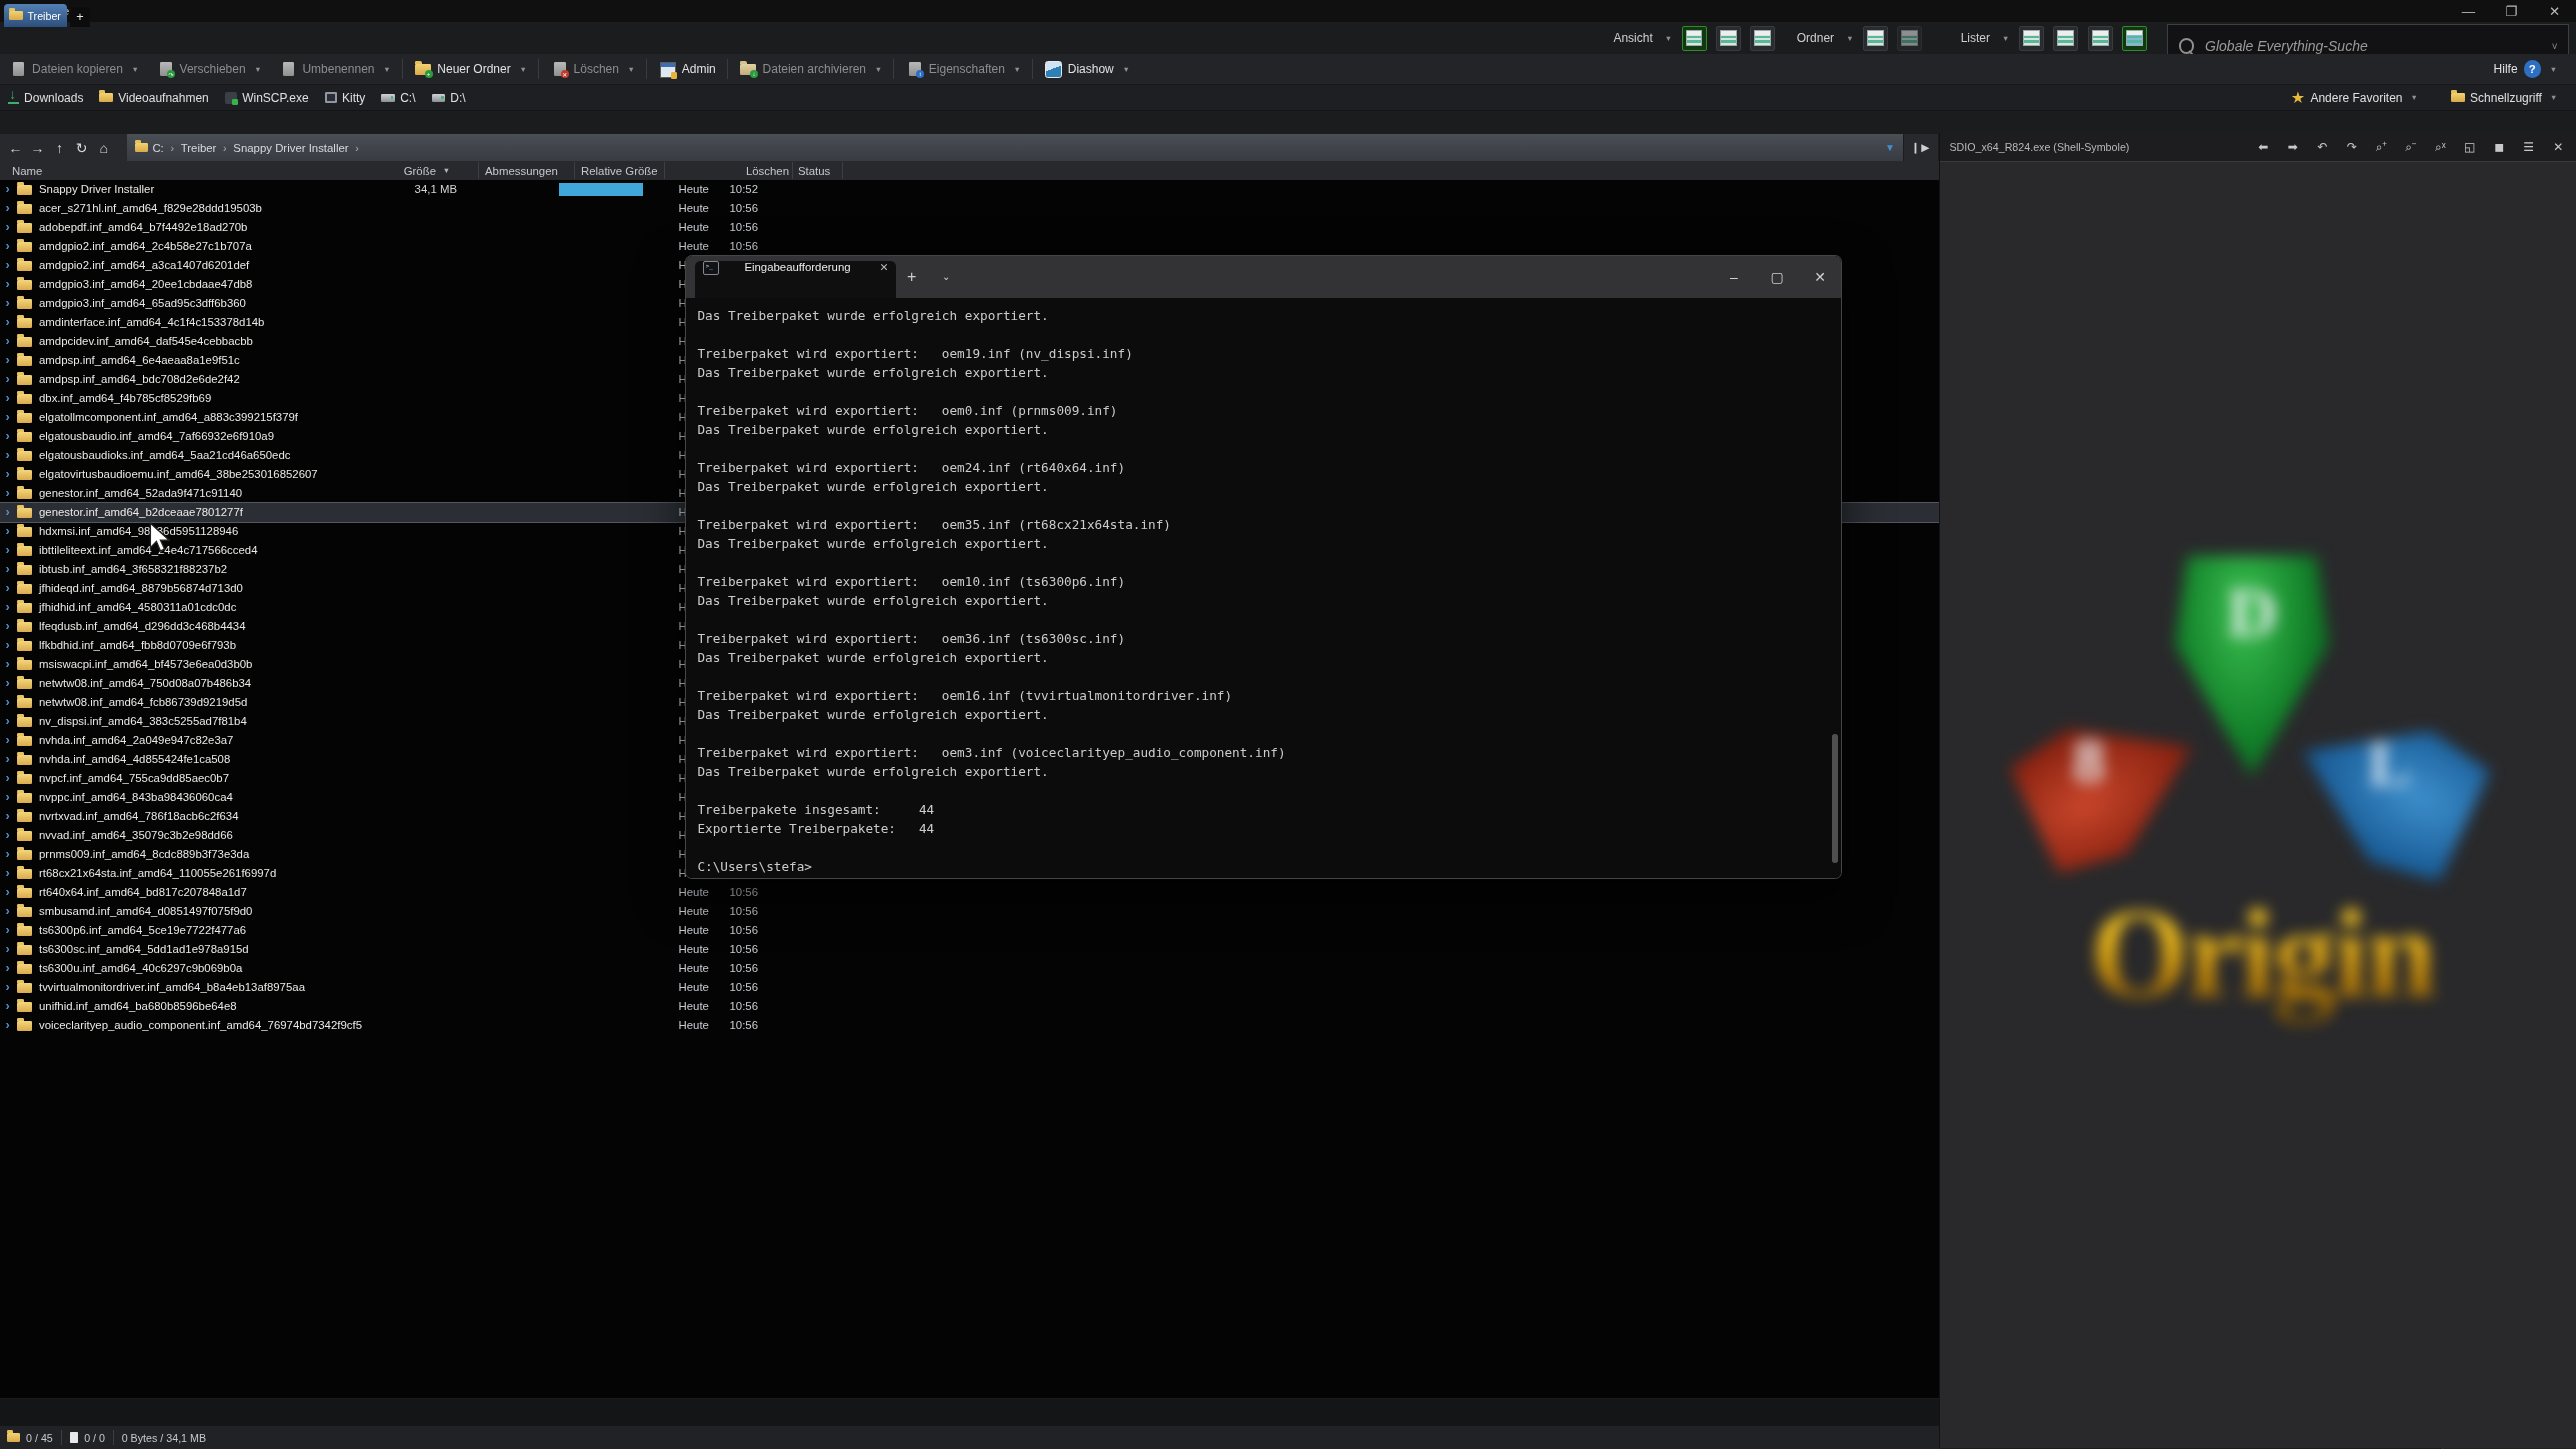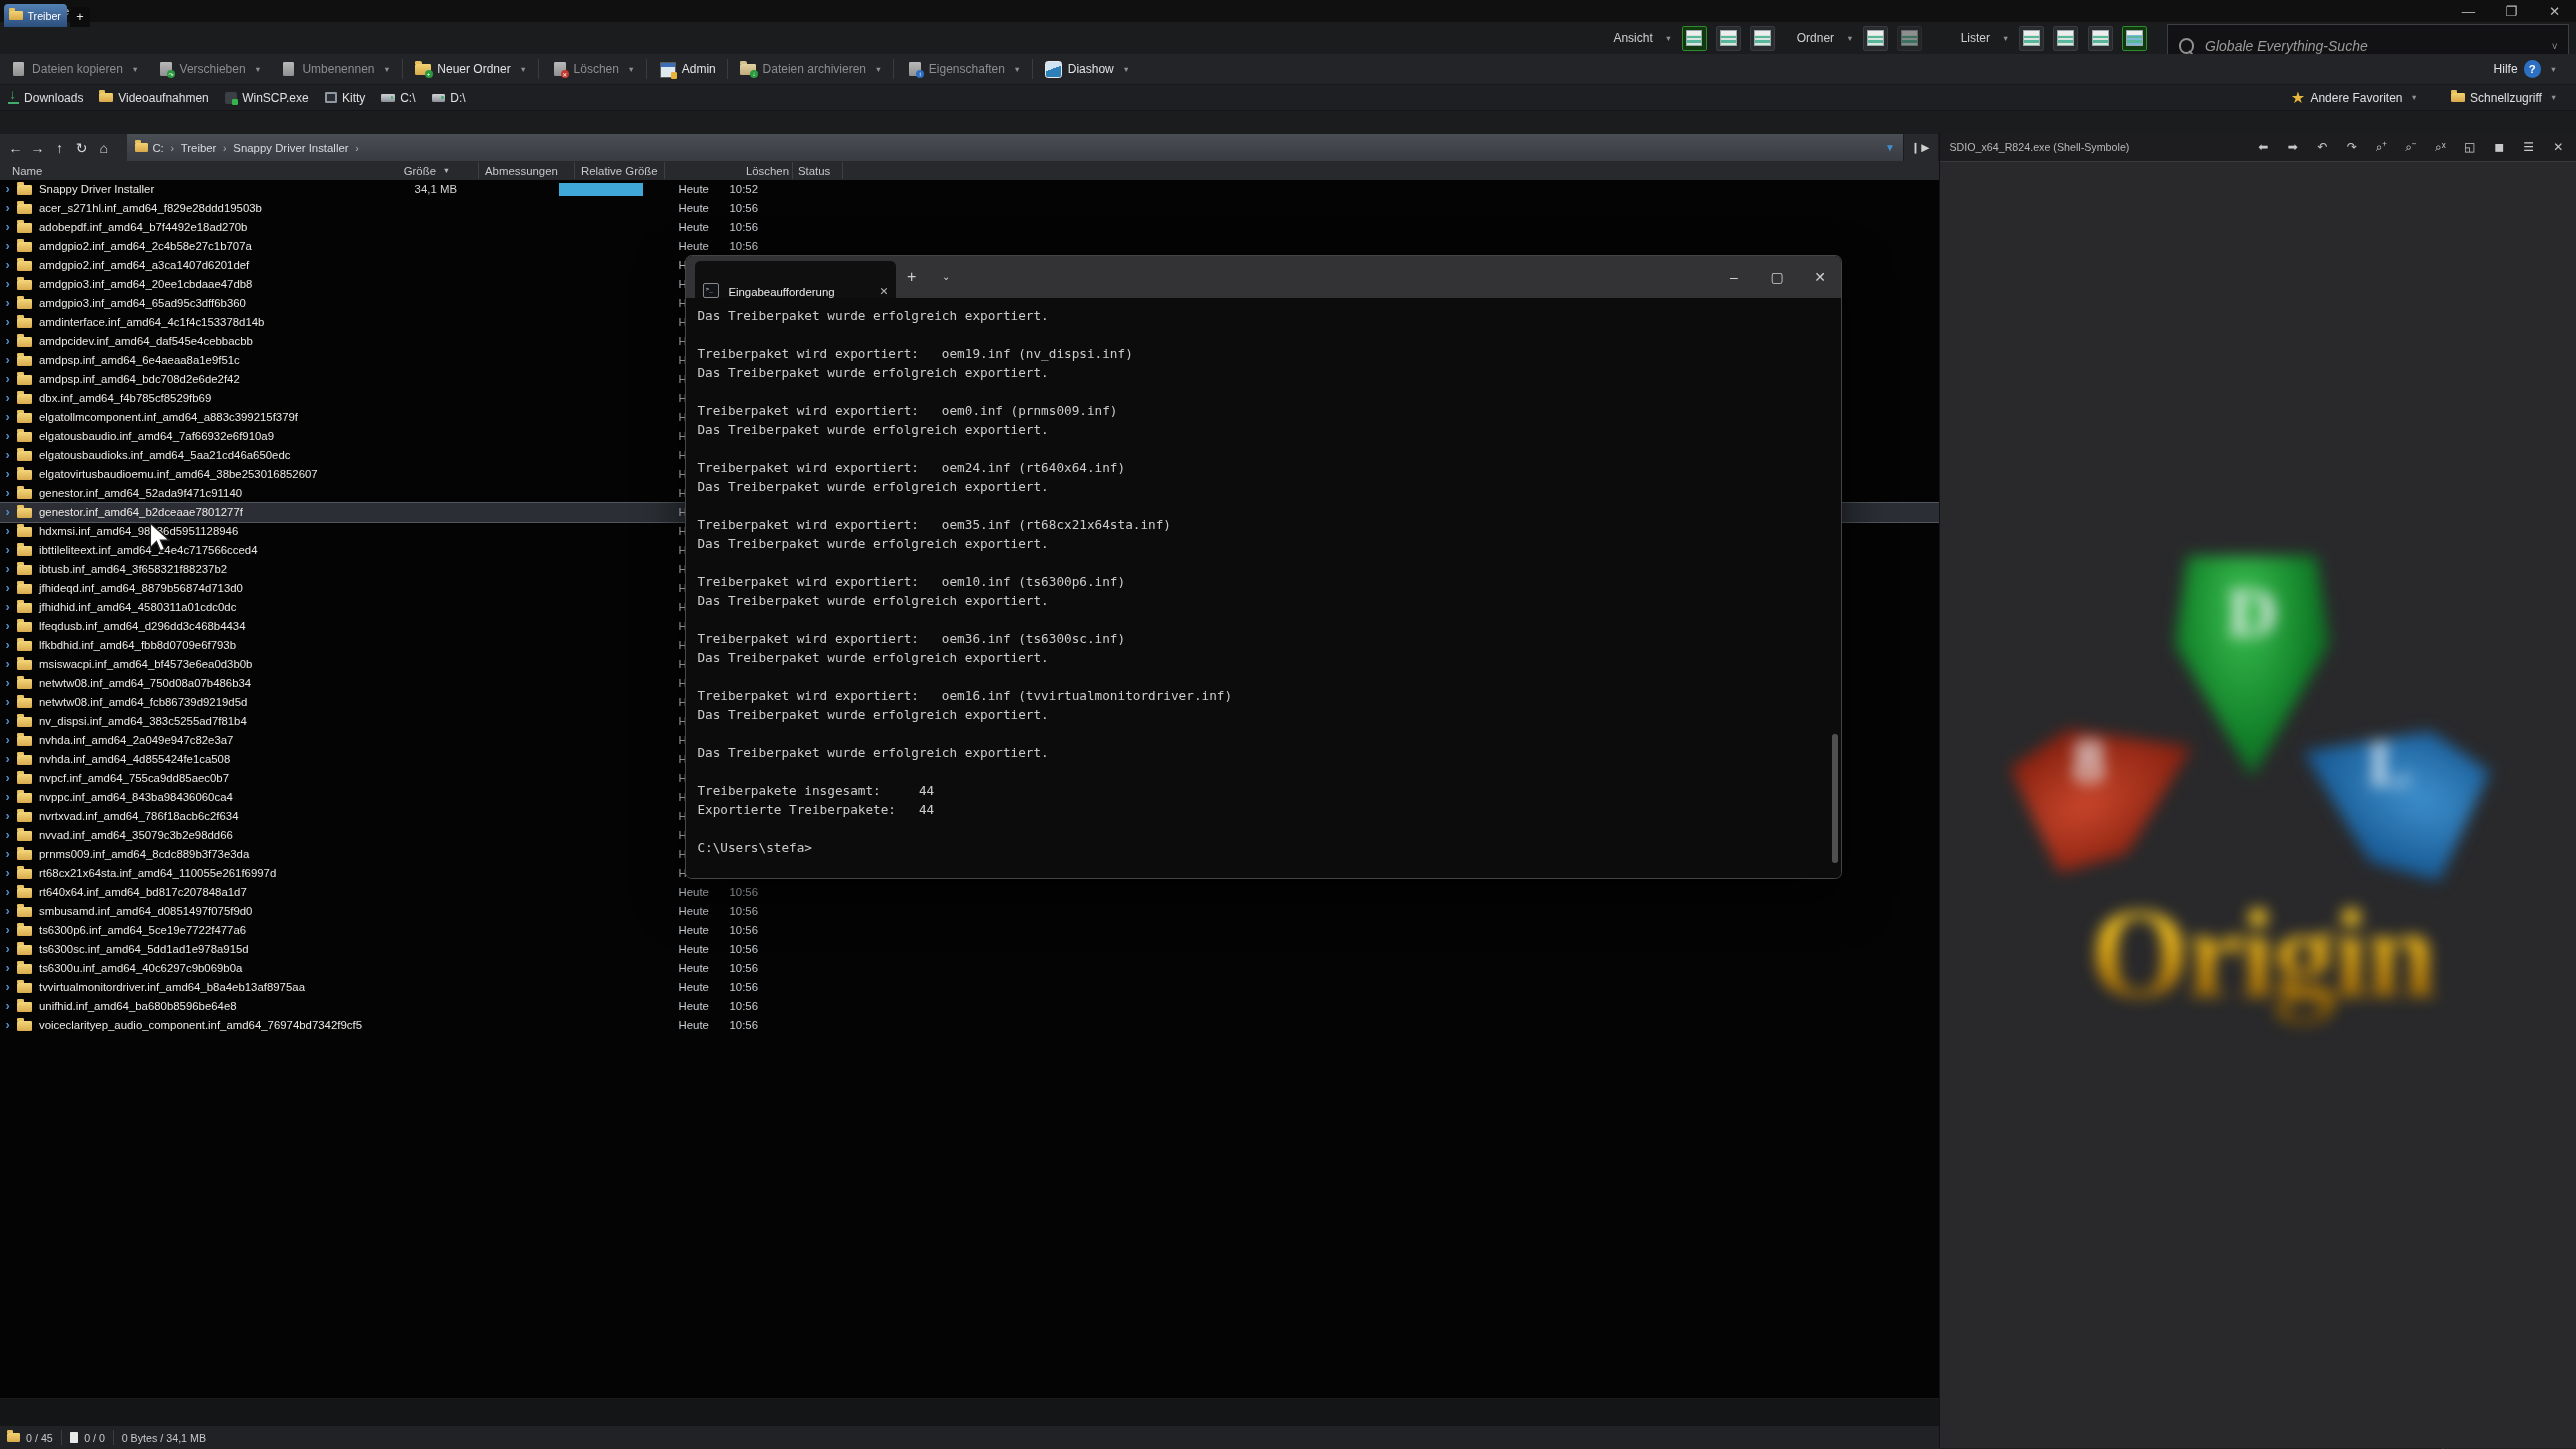--- a/index.html
+++ b/index.html
@@ -118,21 +118,21 @@
   .pent.blue{left:332px;top:191px;width:144px;height:178px;transform:rotate(115deg);background:radial-gradient(ellipse at 45% 30%,#3c8ecb,#1b5f9a 60%,#0e3a66 95%);}
   .pletter{position:absolute;color:#e9edf0;font-weight:bold;font-family:"Liberation Serif",serif;}
   .pl-d{left:247px;top:64px;font-size:70px;}
   .pl-8{left:93px;top:215px;font-size:64px;}
   .pl-l{left:388px;top:218px;font-size:64px;color:#dfeaf4;}
   .origin-text{position:absolute;left:0px;top:372px;width:564px;text-align:center;font-family:"Liberation Serif",serif;font-weight:bold;font-size:127px;background:linear-gradient(#f7c520 30%,#b87e08 70%,#6e4a03);-webkit-background-clip:text;background-clip:text;color:transparent;letter-spacing:-2.7px;}
 
   
   .terminal{left:685px;top:255px;width:1157px;height:624px;background:#0c0c0c;border:0.7px solid #454545;border-radius:6.7px;box-shadow:0 17.4px 47px rgba(0,0,0,.7);box-sizing:border-box;z-index:10;}
   .ttitlebar{position:absolute;left:0;top:0;right:0;height:42px;background:#333336;border-radius:6px 6px 0 0;}
-  .ttab{position:absolute;left:9.4px;top:4.7px;width:201px;height:37px;background:#0f0f10;border-radius:5.4px 5.4px 0 0;display:flex;align-items:flex-end;padding:0 8px;box-sizing:border-box;gap:9px;}
+  .ttab{position:absolute;left:9.4px;top:4.7px;width:201px;height:37px;background:#0f0f10;border-radius:5.4px 5.4px 0 0;display:flex;align-items:flex-start;padding:0 8px;box-sizing:border-box;gap:25px;}
   .cmd-ic{width:14px;height:12.7px;background:#101418;border:0.7px solid #888;border-radius:2px;position:relative;flex:none;}
   .cmd-ic::before{content:'>_';position:absolute;left:1.3px;top:0.7px;font-size:6px;color:#ddd;font-family:"DejaVu Sans Mono",monospace;}
   .ttab-title{font-size:11.4px;color:#ececec;flex:1;white-space:nowrap;}
   .ttab-x{color:#b9b9b9;font-size:10.7px;}
   .tnew{position:absolute;left:221px;top:12px;color:#cfcfcf;font-size:16px;}
   .tdd{position:absolute;left:256px;top:14.8px;color:#cfcfcf;font-size:10px;}
   .twctrl{position:absolute;top:0;height:42px;width:42px;display:flex;align-items:center;justify-content:center;color:#cfcfcf;font-size:14px;}
   .tbody{position:absolute;left:0;top:42px;right:0;bottom:0;background:#0c0c0c;border-radius:0 0 6px 6px;padding:8px 0 0 11.4px;box-sizing:border-box;overflow:hidden;}
   .tline{font-family:"DejaVu Sans Mono",monospace;font-size:12.7px;line-height:19px;min-height:19px;color:#cccccc;white-space:pre;}
   .tscroll{position:absolute;right:2.7px;top:478px;width:6px;height:129px;background:#4f4f4f;border-radius:2.7px;}
@@ -804,20 +804,21 @@
         <div class="tline"></div>
         <div class="tline">Treiberpaket wird exportiert:   oem10.inf (ts6300p6.inf)</div>
         <div class="tline">Das Treiberpaket wurde erfolgreich exportiert.</div>
         <div class="tline"></div>
         <div class="tline">Treiberpaket wird exportiert:   oem36.inf (ts6300sc.inf)</div>
         <div class="tline">Das Treiberpaket wurde erfolgreich exportiert.</div>
         <div class="tline"></div>
         <div class="tline">Treiberpaket wird exportiert:   oem16.inf (tvvirtualmonitordriver.inf)</div>
         <div class="tline">Das Treiberpaket wurde erfolgreich exportiert.</div>
         <div class="tline"></div>
+        <div class="tline">Treiberpaket wird exportiert:   oem3.inf (voiceclarityep_audio_component.inf)</div>
         <div class="tline">Das Treiberpaket wurde erfolgreich exportiert.</div>
         <div class="tline"></div>
         <div class="tline">Treiberpakete insgesamt:     44</div>
         <div class="tline">Exportierte Treiberpakete:   44</div>
         <div class="tline"></div>
         <div class="tline">C:\Users\stefa&gt;</div>
       </div>
     <div class="tscroll"></div>
   </div>
 

